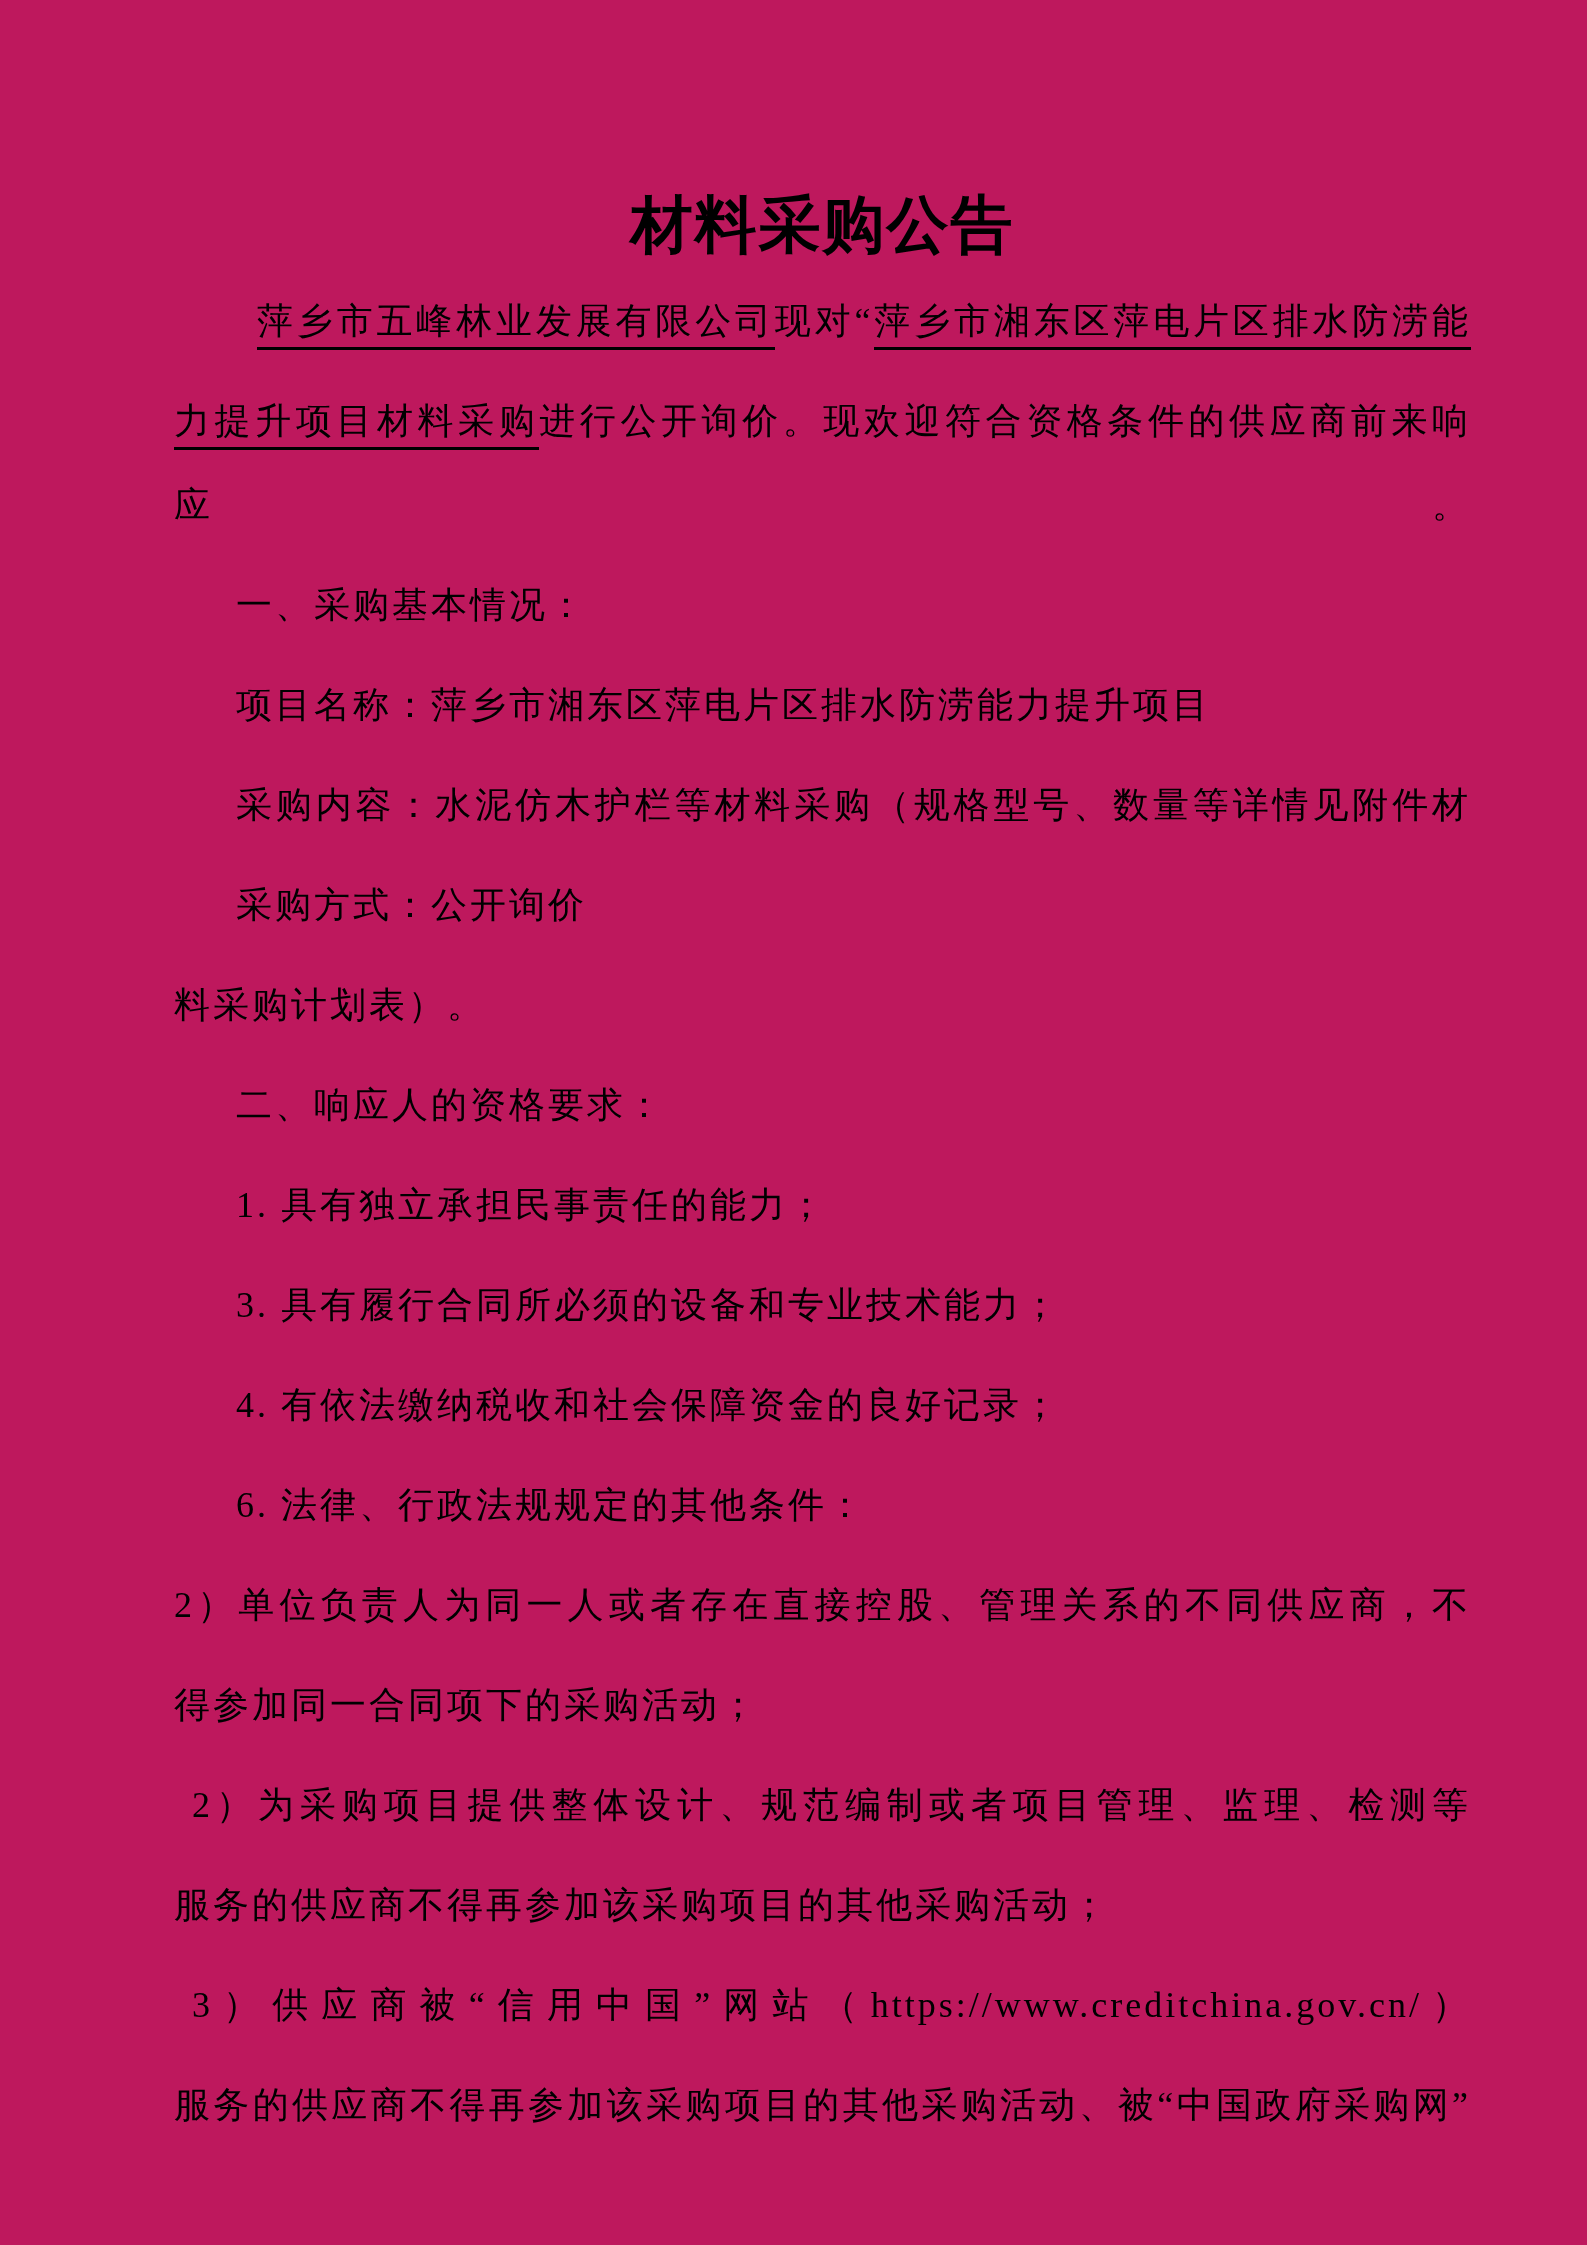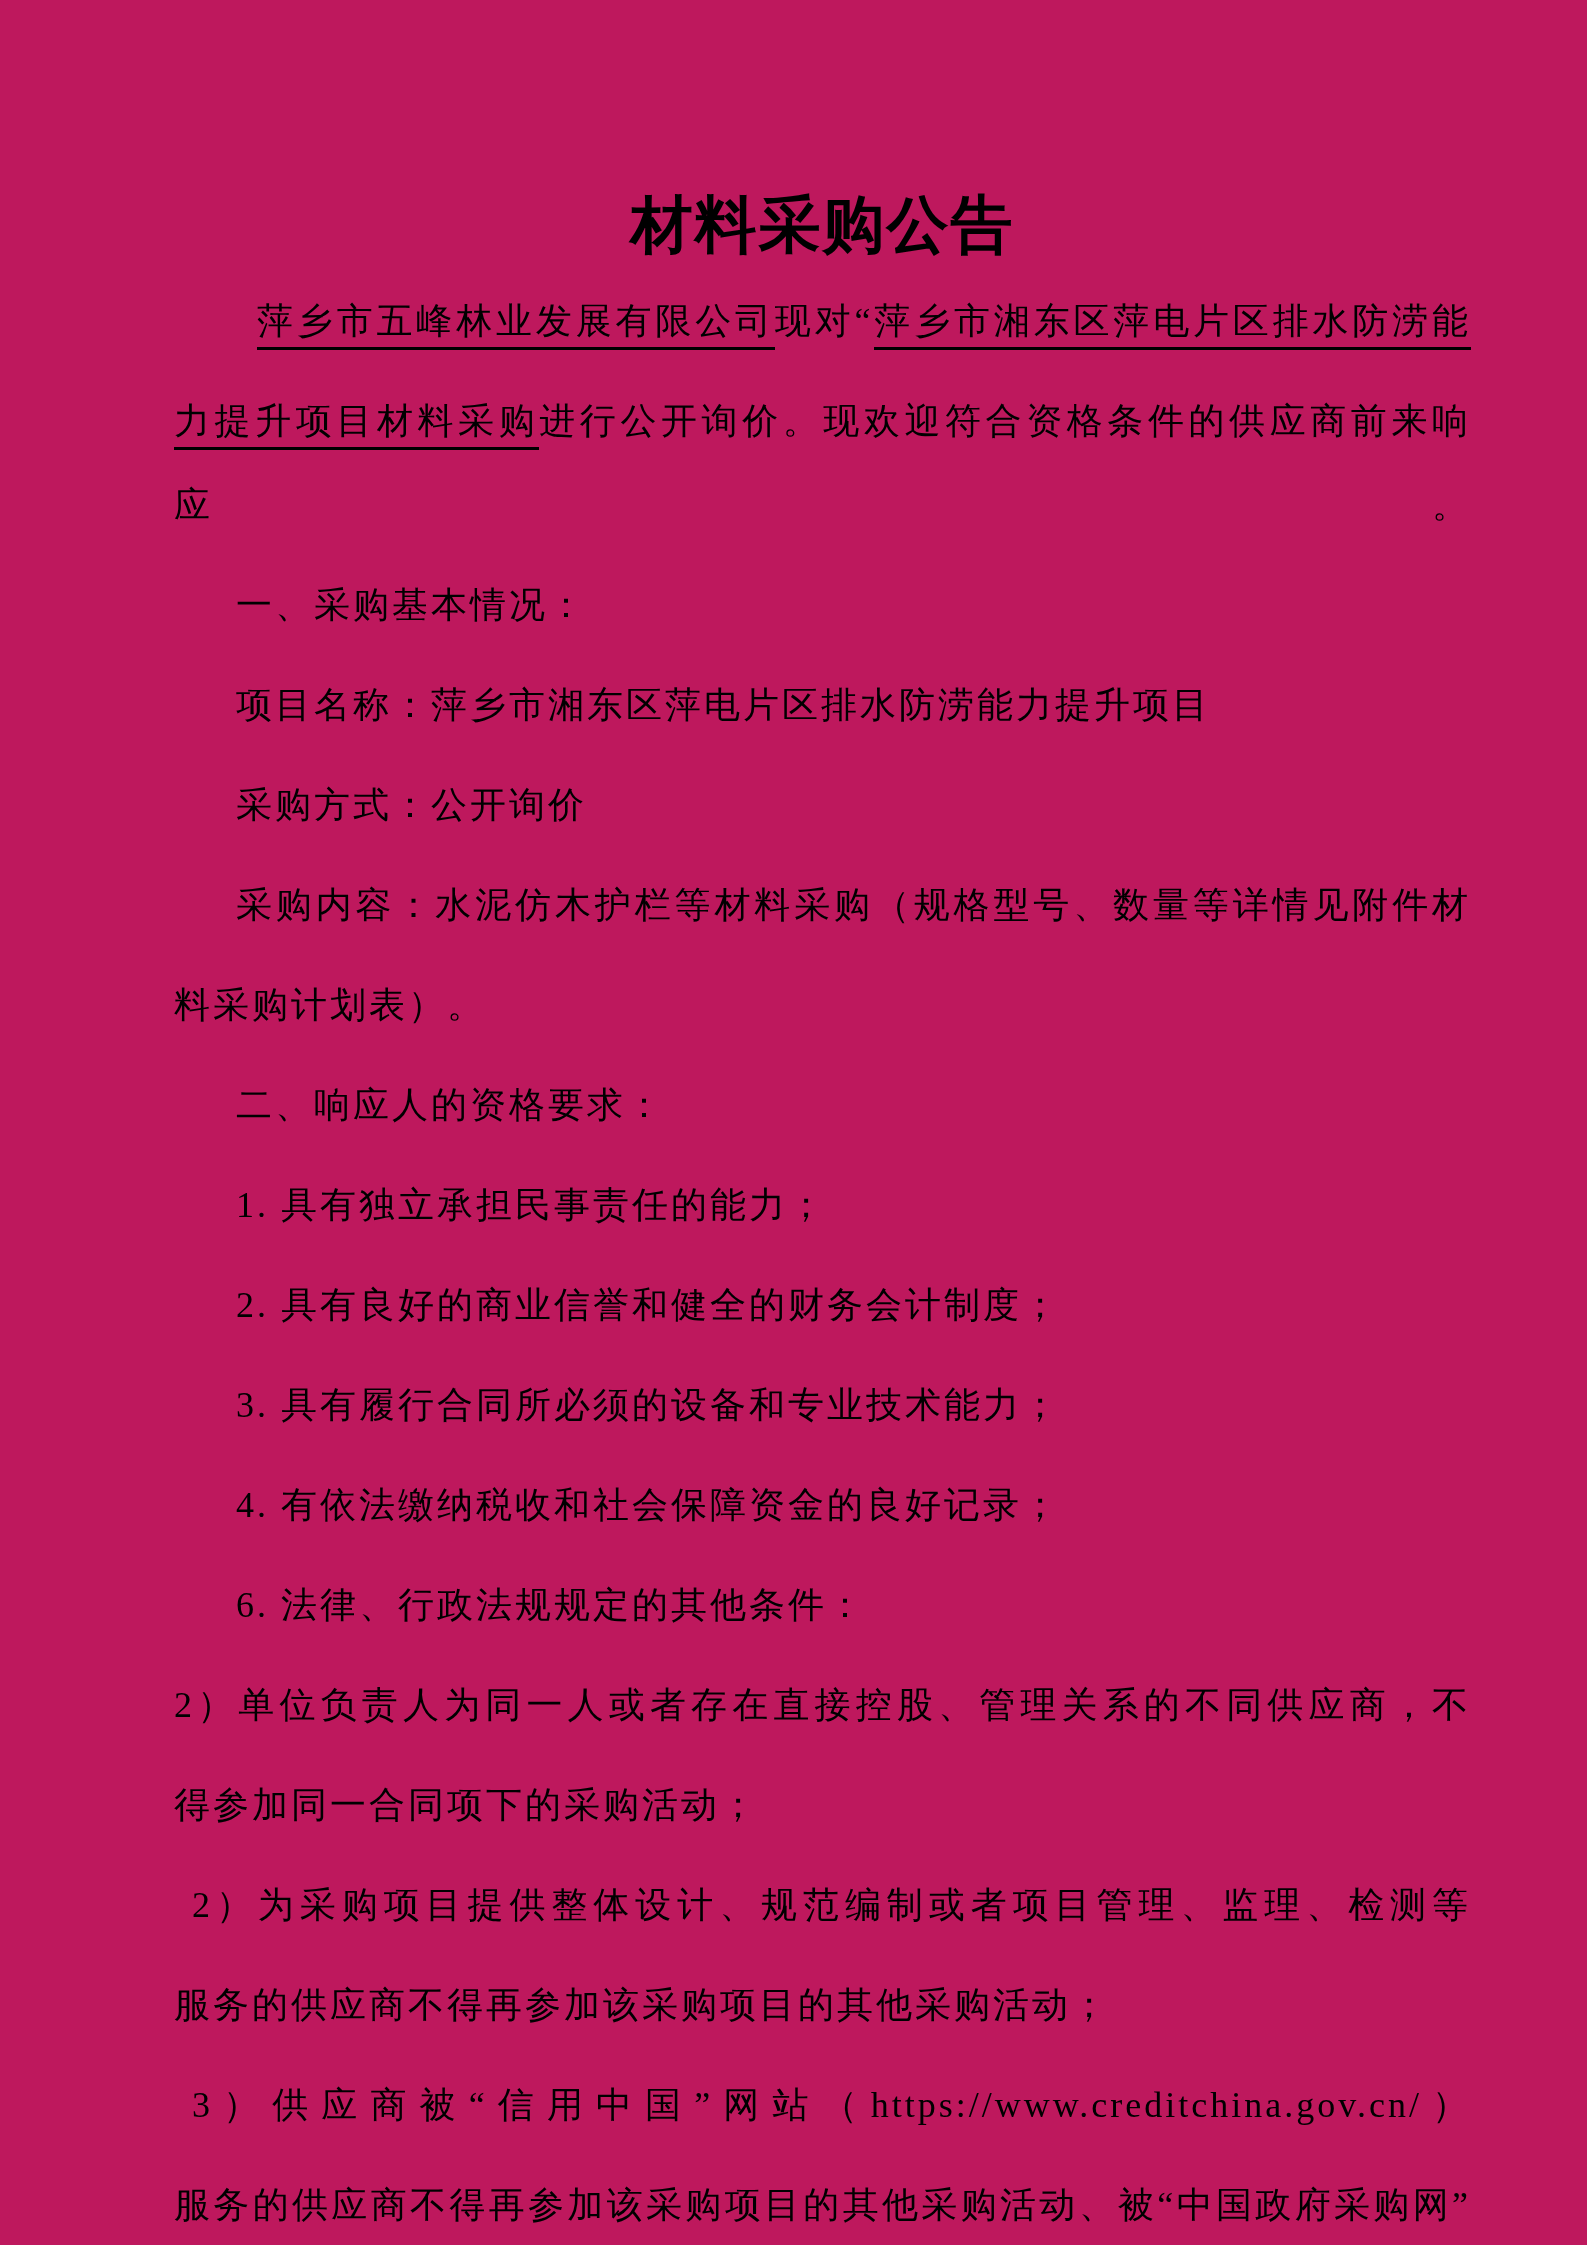--- a/index.html
+++ b/index.html
@@ -66,31 +66,30 @@
     <h1 class="doc-title">材料采购公告</h1>
 
     <p class="line ind2 jfull"><span class="u">萍乡市五峰林业发展有限公司</span><span>现对“</span><span class="u">萍乡市湘东区萍电片区排水防涝能</span></p>
 
     <p class="line jfull"><span class="u">力提升项目材料采购</span><span>进行公开询价。现欢迎符合资格条件的供应商前来响应。</span></p>
 
     <p class="line ind-item">一、采购基本情况：</p>
 
     <p class="line ind-item">项目名称：萍乡市湘东区萍电片区排水防涝能力提升项目</p>
 
+    <p class="line ind-item jfull">采购内容：水泥仿木护栏等材料采购（规格型号、数量等详情见附件材</p>
+
     <p class="line ind-item">采购方式：公开询价</p>
-
-    <p class="line ind-item jfull">采购内容：水泥仿木护栏等材料采购（规格型号、数量等详情见附件材</p>
 
     <p class="line">料采购计划表）。</p>
 
     <p class="line ind-item">二、响应人的资格要求：</p>
 
     <p class="line ind-item">1. 具有独立承担民事责任的能力；</p>
 
-    <p class="line ind-item">2. 具有良好的商业信誉和健全的财务会计制度；</p>
 
     <p class="line ind-item">3. 具有履行合同所必须的设备和专业技术能力；</p>
 
     <p class="line ind-item">4. 有依法缴纳税收和社会保障资金的良好记录；</p>
 
 
     <p class="line ind-item">6. 法律、行政法规规定的其他条件：</p>
 
     <p class="line jfull">2）单位负责人为同一人或者存在直接控股、管理关系的不同供应商，不</p>
 

